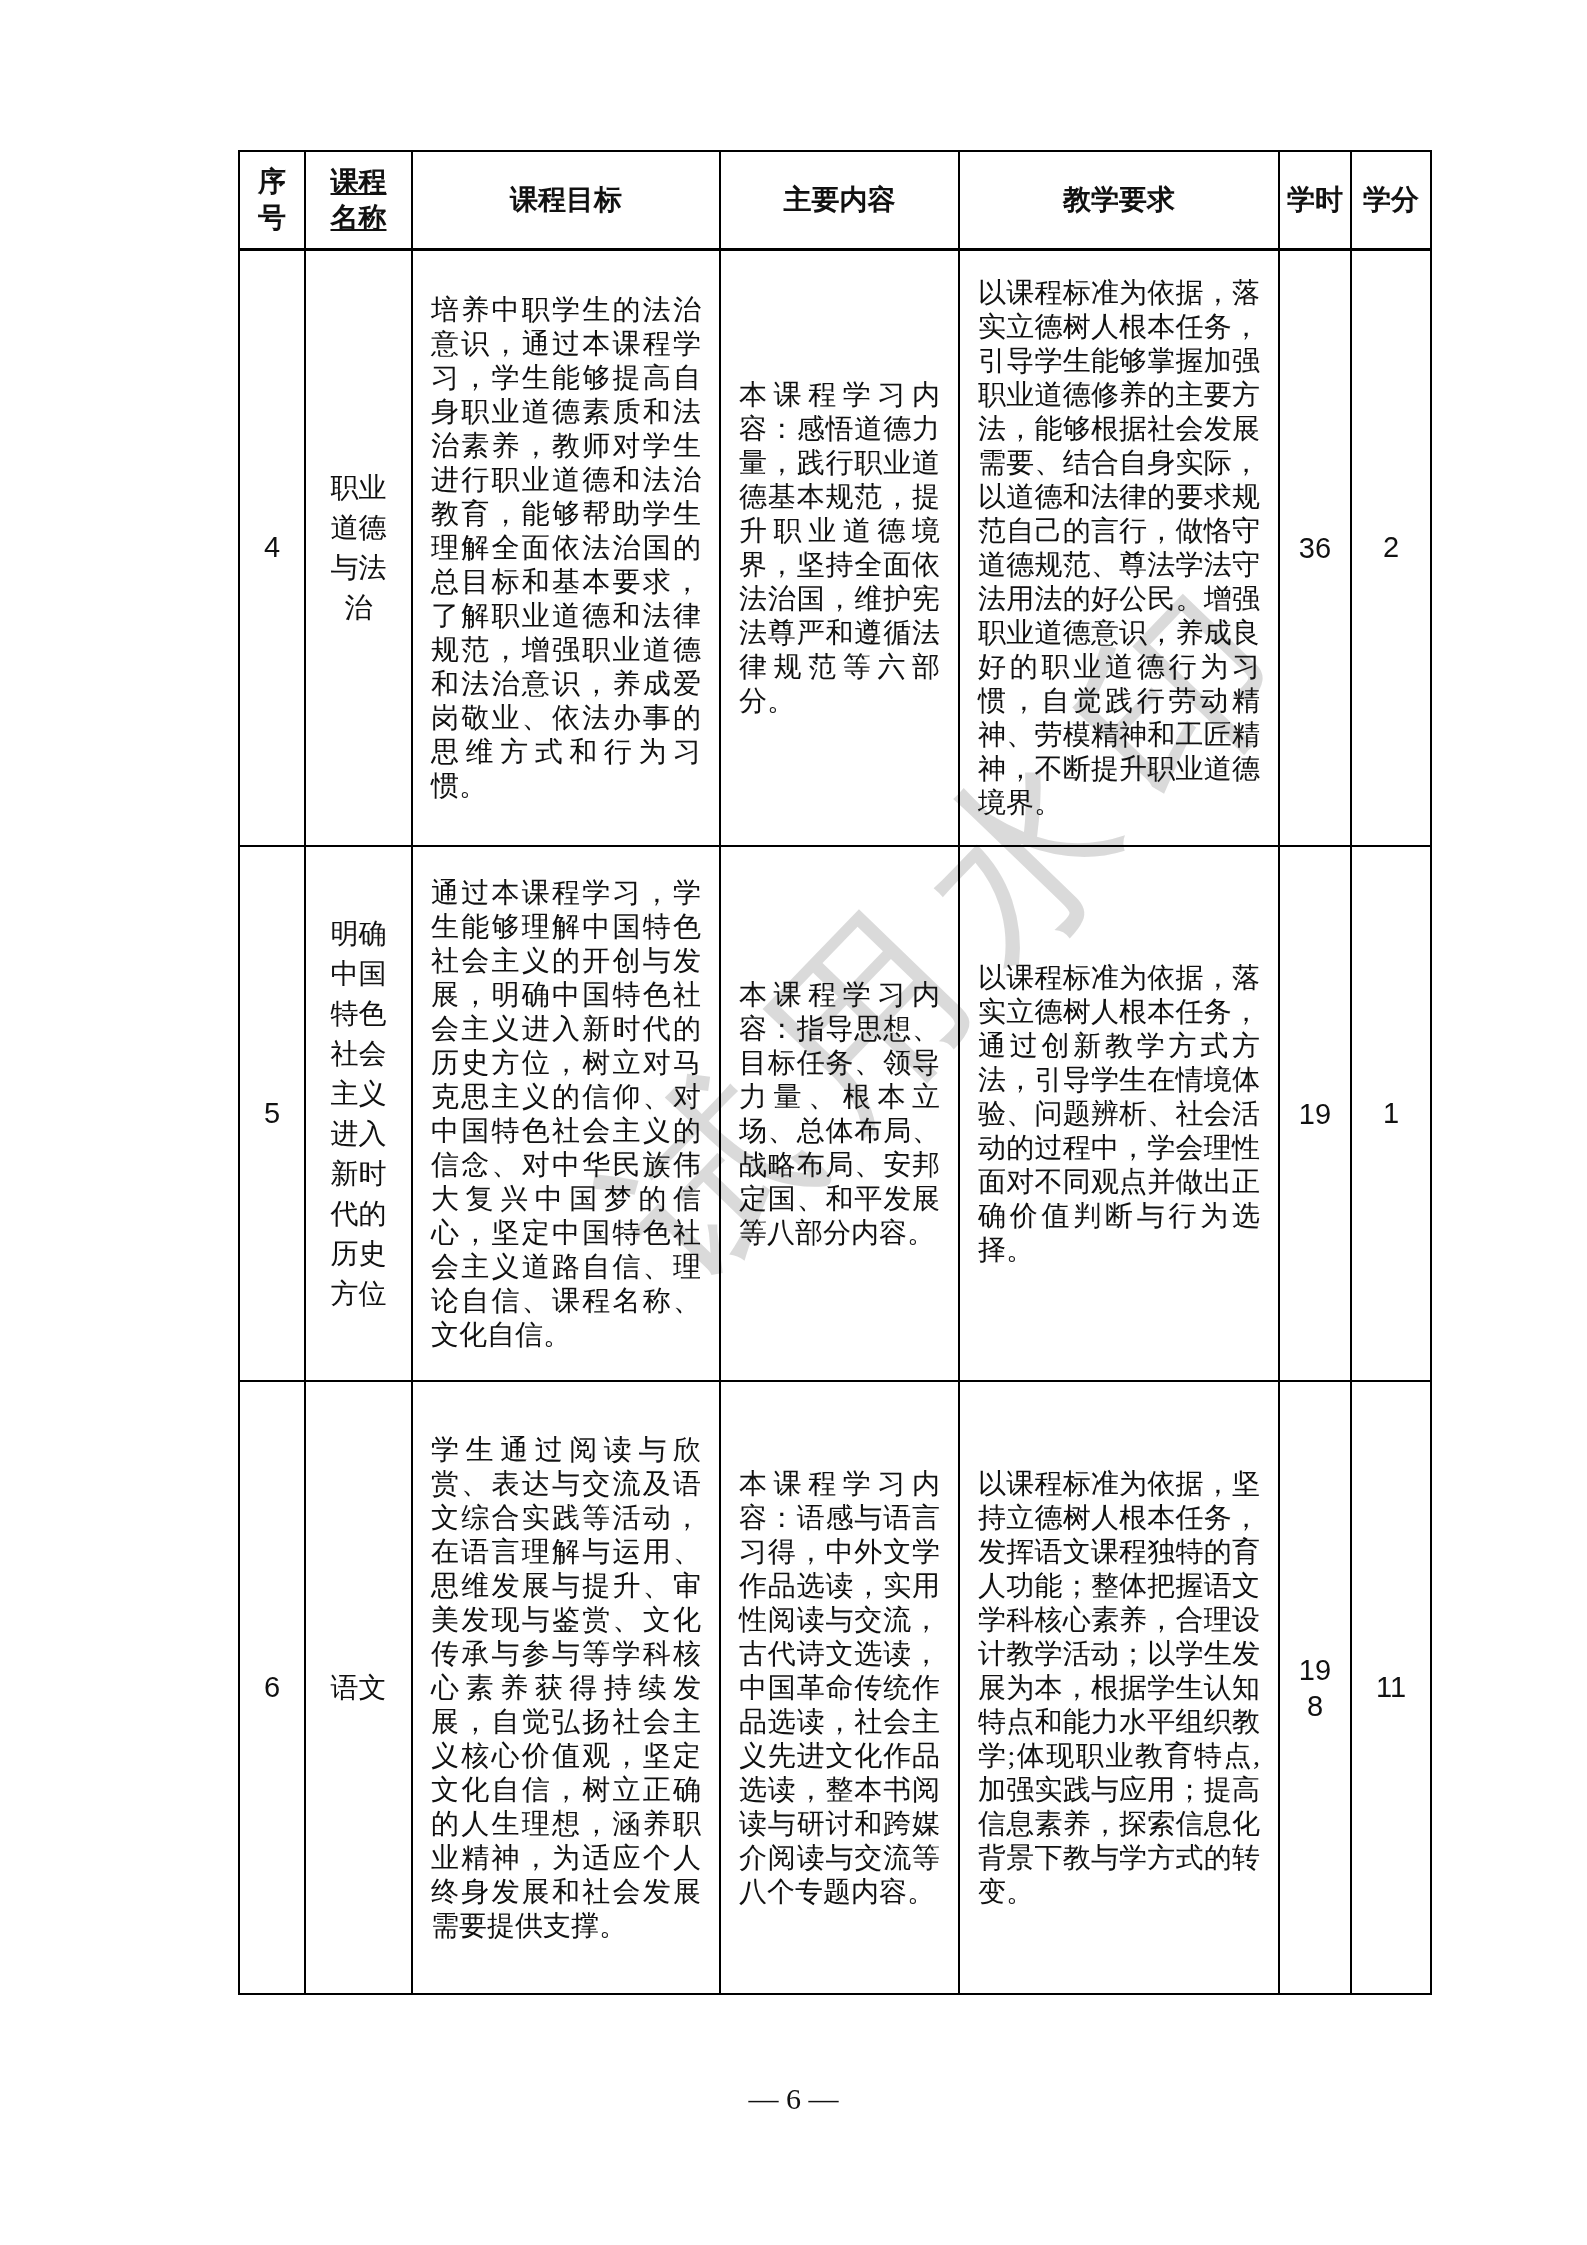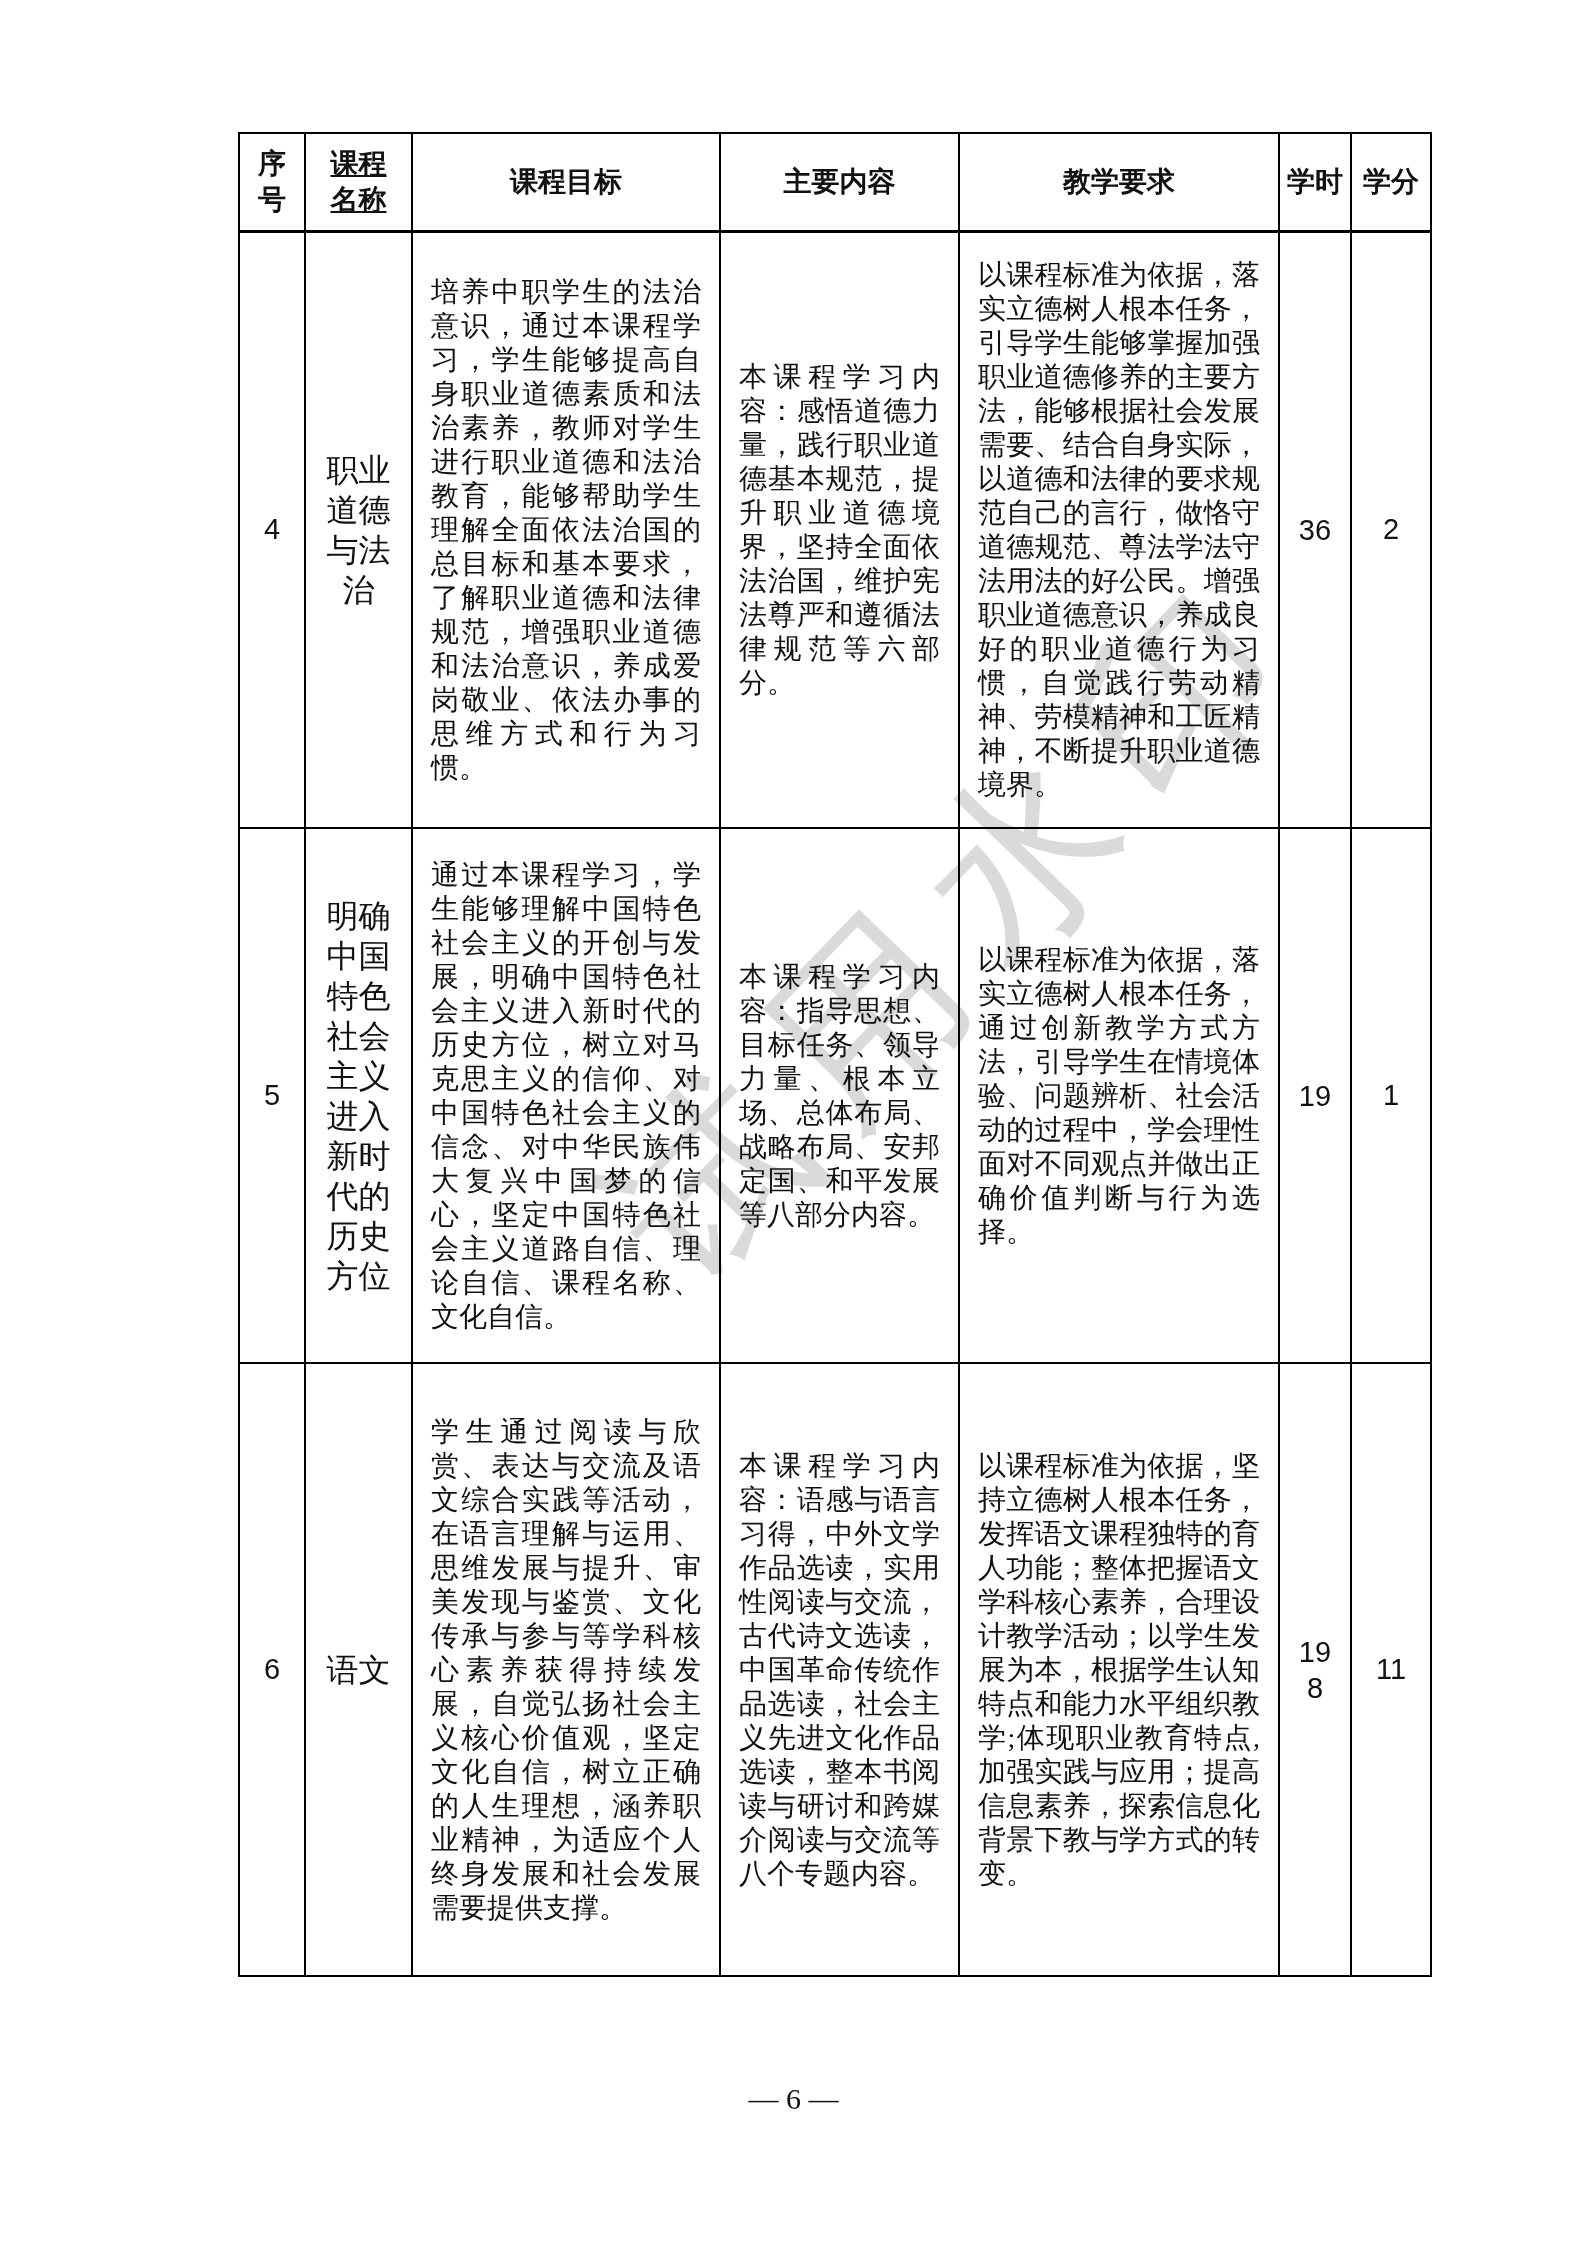--- a/index.html
+++ b/index.html
@@ -17,21 +17,21 @@
     transform:translate(-50%,-50%) rotate(-46deg);
     font-size:190px;
     letter-spacing:34px;
     color:#8f8f8f;
     opacity:0.32;
     white-space:nowrap;
     font-family:"Liberation Serif","DejaVu Serif",serif;
   }
   table.doc-table {
     position:absolute;
-    left:238px; top:132px;
+    left:238px; top:150px;
     width:1192px;
     border-collapse:collapse;
     table-layout:fixed;
   }
   .doc-table th, .doc-table td {
     border:2px solid #000;
     vertical-align:middle;
     color:#111;
   }
   .doc-table thead th {
@@ -53,21 +53,21 @@
     font-size:29px;
   }
   td.c-hours .wrap-digits {
     display:inline-block;
     max-width:2.6ch;
     word-break:break-all;
     line-height:36px;
   }
   td.c-name {
     text-align:center;
-    font-size:32px;
+    font-size:28px;
     line-height:40px;
     padding:0 14px;
   }
   td.c-text {
     font-size:28px;
     line-height:34px;
     padding:14px 18px;
     text-align:justify;
     text-justify:inter-character;
   }

